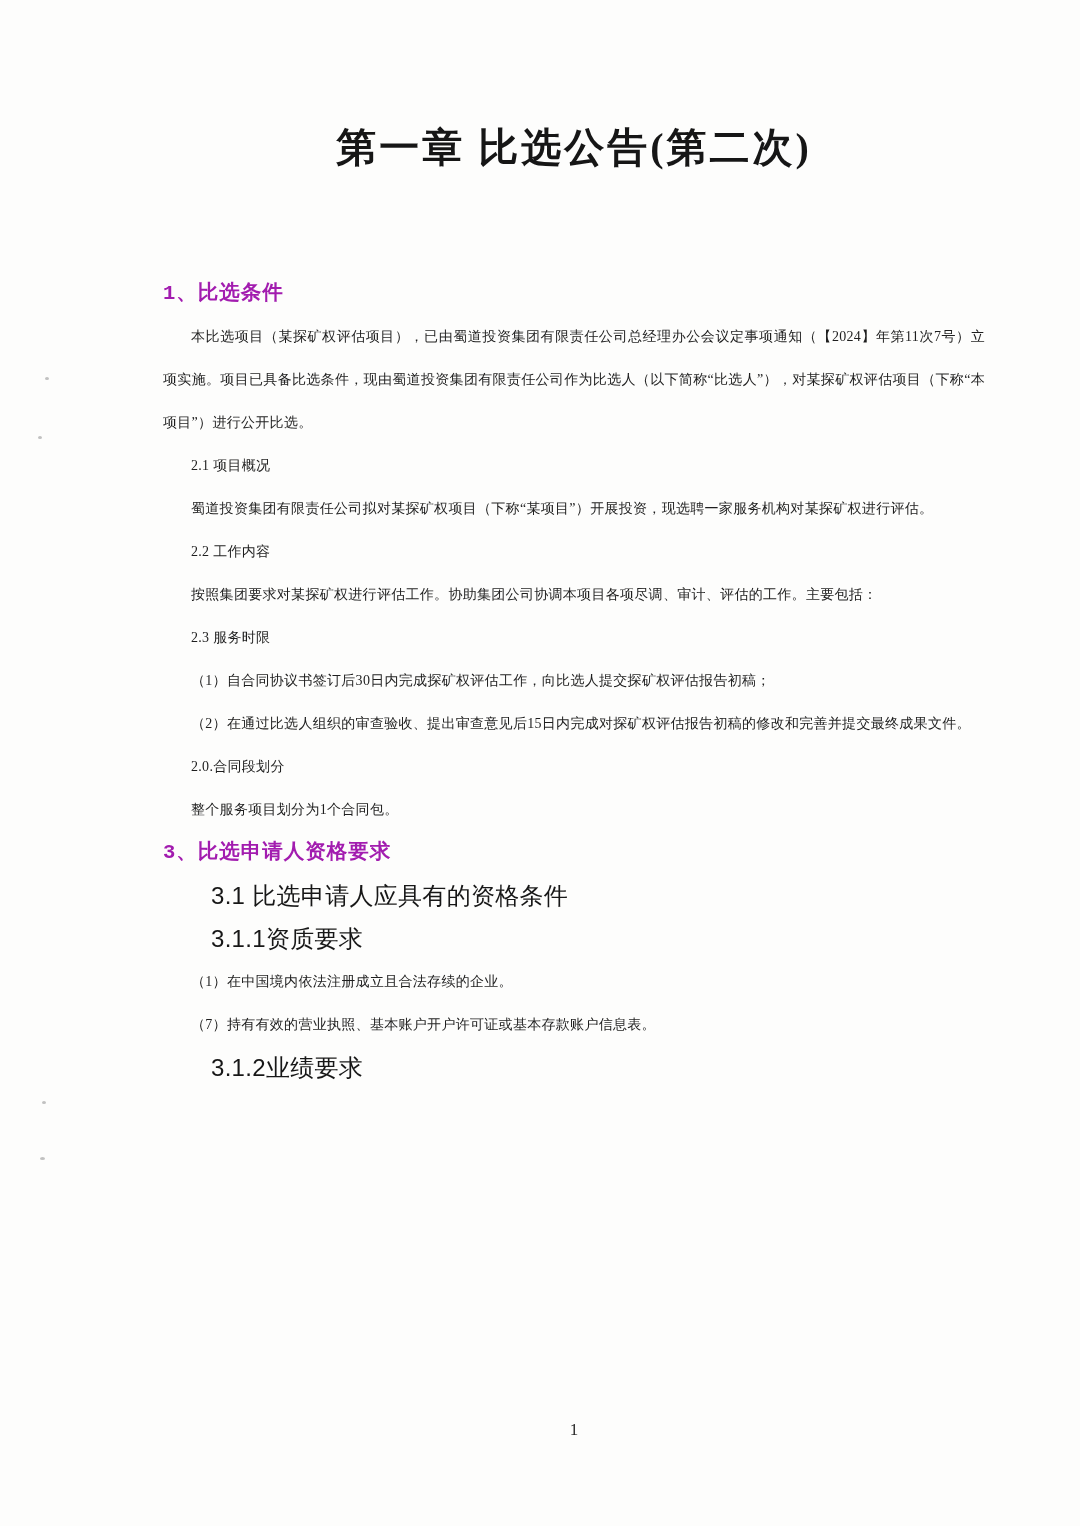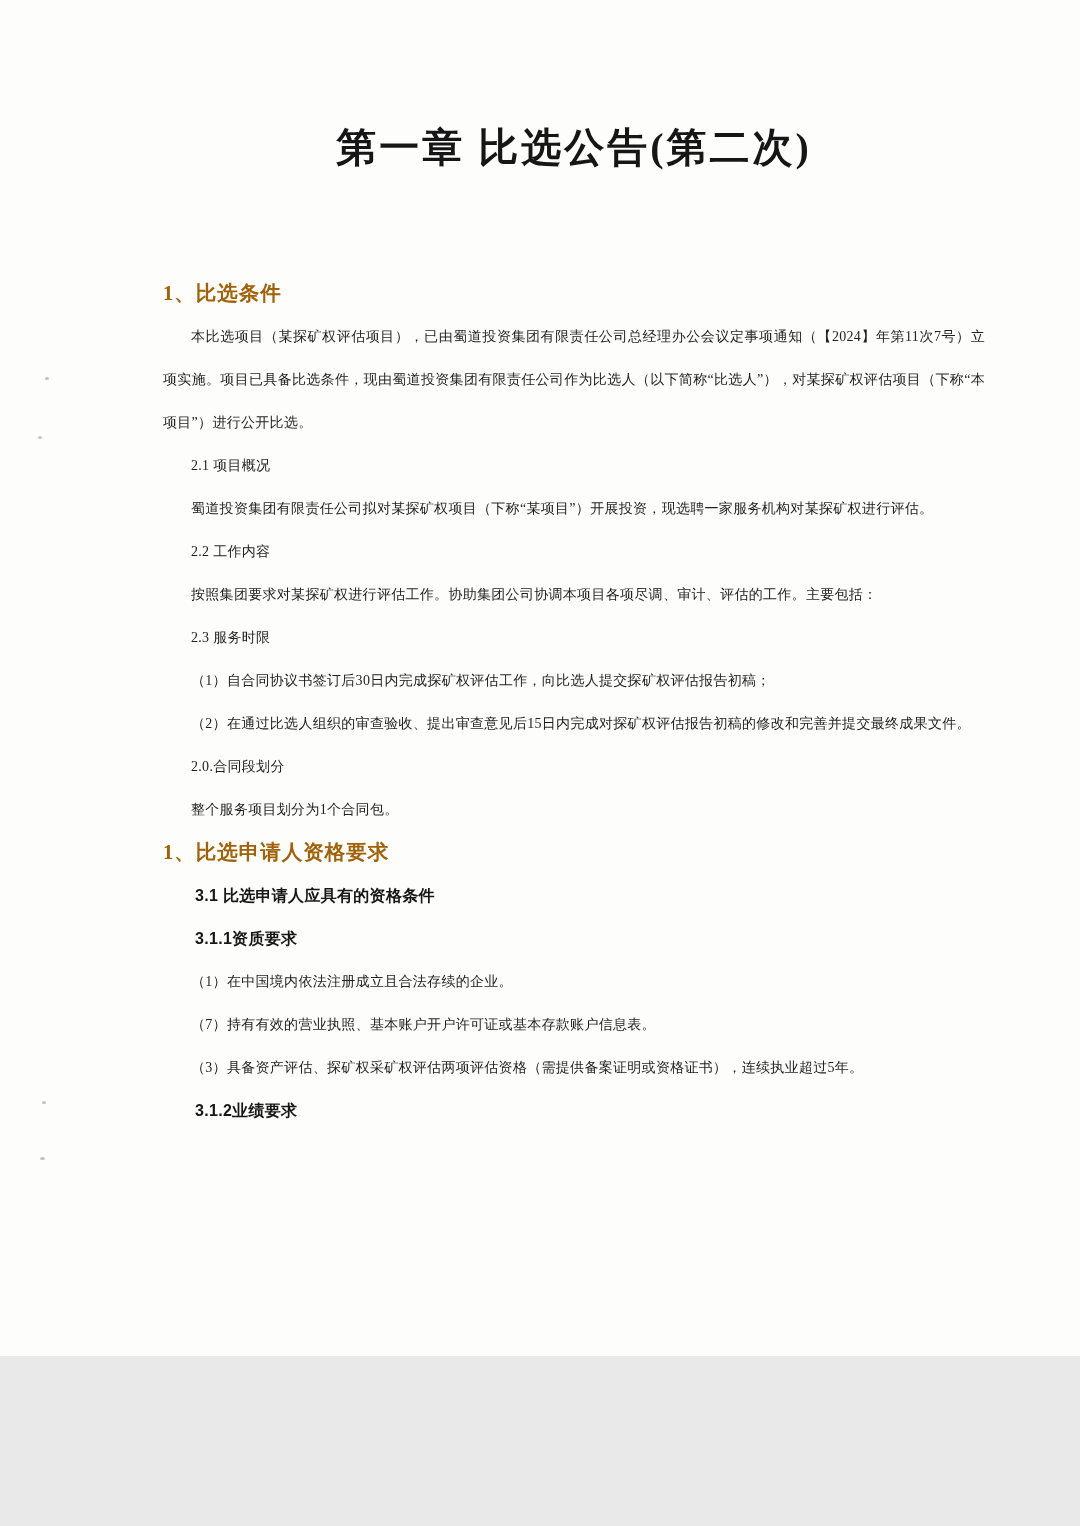--- a/index.html
+++ b/index.html
@@ -3,21 +3,21 @@
 <meta charset="utf-8">
 <style>
   html, body {
     margin: 0;
     padding: 0;
     background: #e9e9e9;
   }
   .page {
     position: relative;
     width: 1080px;
-    height: 1356px;
+    height: 1526px;
     background: #fdfdfc;
     overflow: hidden;
     color: #1e1e1e;
     font-family: "Liberation Serif", "DejaVu Serif", serif;
   }
   .content {
     position: absolute;
     left: 163px;
     top: 0;
     width: 822px;
@@ -35,34 +35,34 @@
   }
   .flow {
     margin-top: 94px;
   }
   .blk {
     font-size: 14px;
     line-height: 43px;
     letter-spacing: 0.3px;
   }
   .sec {
-    font-family: Liberation Serif, serif;
+    font-family: Liberation Mono, monospace;
     font-weight: bold;
     font-size: 20.5px;
     letter-spacing: 1px;
-    color: #a16207;
+    color: #a21caf;
   }
   .sub {
     text-indent: 2em;
   }
   .subb {
     text-indent: 2em;
     font-family: "Liberation Sans", "DejaVu Sans", sans-serif;
-    font-weight: bold;
-    font-size: 16px;
+    font-weight: normal;
+    font-size: 24px;
     color: #171717;
   }
   .para {
     text-align: justify;
     text-indent: 2em;
   }
   .pagenum {
     position: absolute;
     left: 163px;
     top: 1420px;
@@ -103,26 +103,25 @@
       <div class="blk para">本比选项目（某探矿权评估项目），已由蜀道投资集团有限责任公司总经理办公会议定事项通知（【2024】年第11次7号）立项实施。项目已具备比选条件，现由蜀道投资集团有限责任公司作为比选人（以下简称“比选人”），对某探矿权评估项目（下称“本项目”）进行公开比选。</div>
       <div class="blk sub">2.1 项目概况</div>
       <div class="blk para">蜀道投资集团有限责任公司拟对某探矿权项目（下称“某项目”）开展投资，现选聘一家服务机构对某探矿权进行评估。</div>
       <div class="blk sub">2.2 工作内容</div>
       <div class="blk para">按照集团要求对某探矿权进行评估工作。协助集团公司协调本项目各项尽调、审计、评估的工作。主要包括：</div>
       <div class="blk sub">2.3 服务时限</div>
       <div class="blk para">（1）自合同协议书签订后30日内完成探矿权评估工作，向比选人提交探矿权评估报告初稿；</div>
       <div class="blk para">（2）在通过比选人组织的审查验收、提出审查意见后15日内完成对探矿权评估报告初稿的修改和完善并提交最终成果文件。</div>
       <div class="blk sub">2.0.合同段划分</div>
       <div class="blk para">整个服务项目划分为1个合同包。</div>
-      <div class="blk sec">1、比选申请人资格要求</div>
+      <div class="blk sec">3、比选申请人资格要求</div>
       <div class="blk subb">3.1 比选申请人应具有的资格条件</div>
       <div class="blk subb">3.1.1资质要求</div>
       <div class="blk para">（1）在中国境内依法注册成立且合法存续的企业。</div>
       <div class="blk para">（7）持有有效的营业执照、基本账户开户许可证或基本存款账户信息表。</div>
-      <div class="blk para">（3）具备资产评估、探矿权采矿权评估两项评估资格（需提供备案证明或资格证书），连续执业超过5年。</div>
       <div class="blk subb">3.1.2业绩要求</div>
     </div>
 
   </div>
 
   <div class="pagenum">1</div>
 
 </div>
 
 </body></html>

